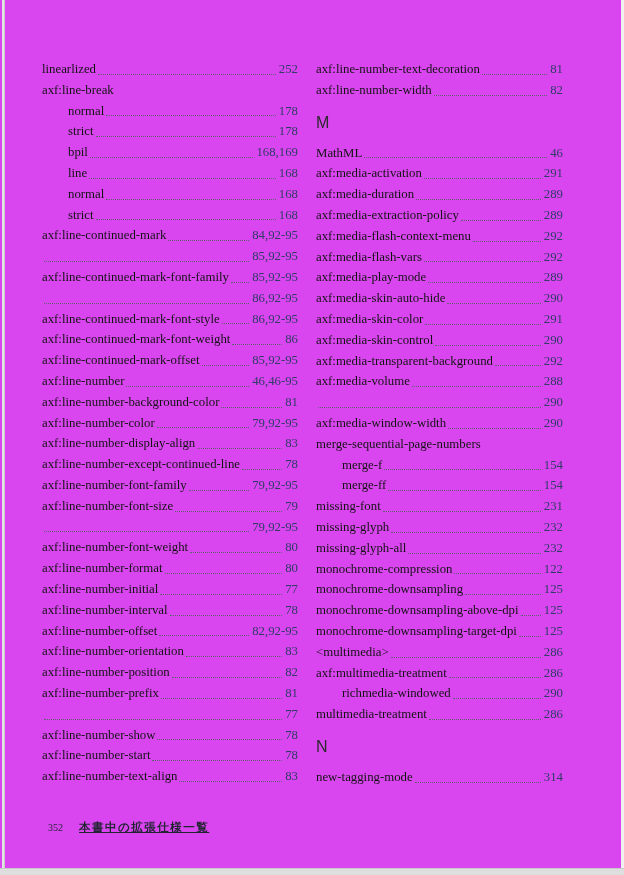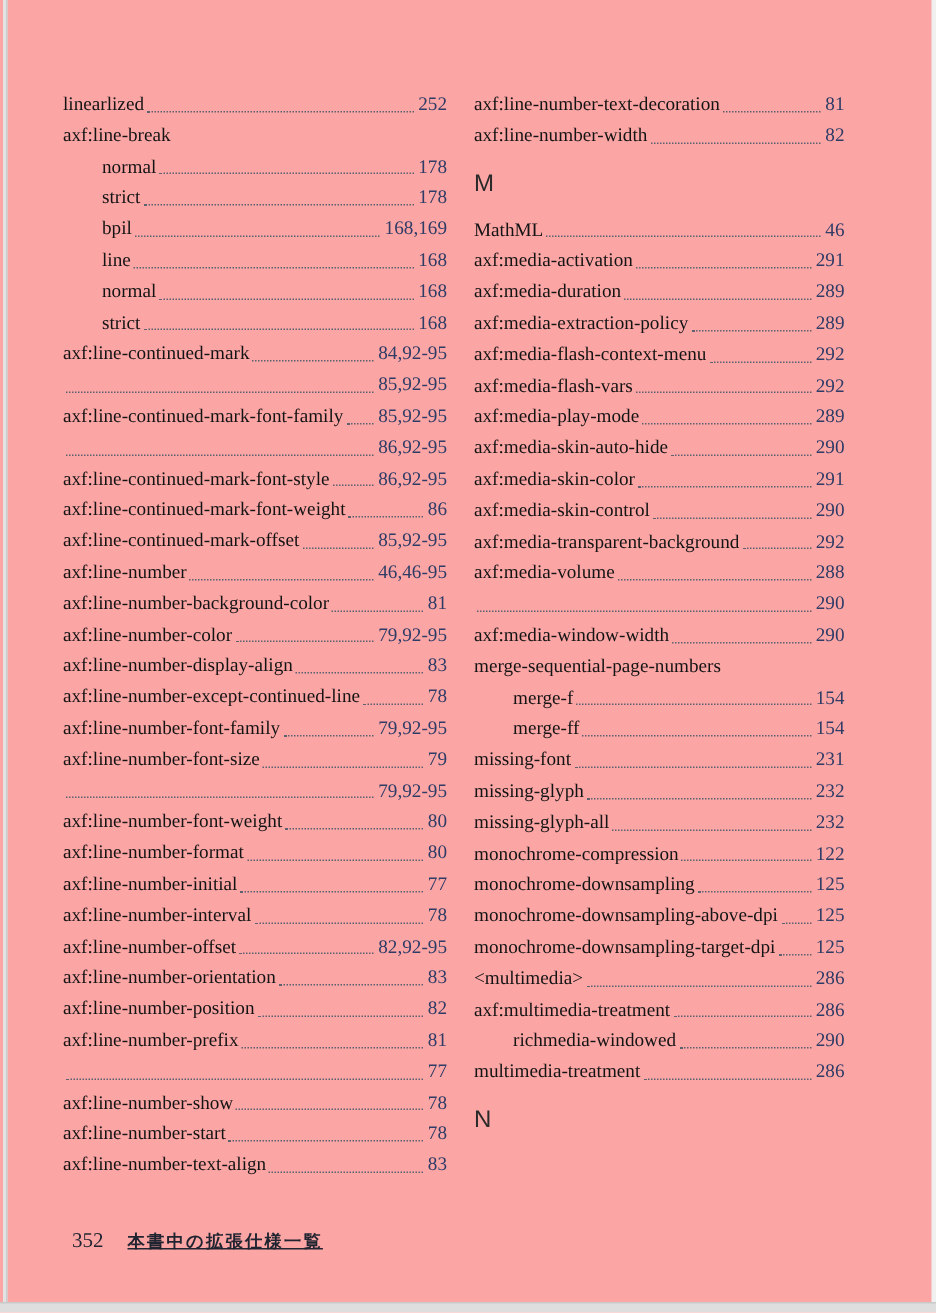--- a/index.html
+++ b/index.html
@@ -1,20 +1,20 @@
 <!DOCTYPE html>
 <html><head>
 <meta charset="utf-8">
 <style>
   * { margin:0; padding:0; box-sizing:border-box; }
   html,body { background:#ffffff; }
   body { font-family:"Liberation Serif", serif; }
   .page {
     position:relative; width:624px; height:875px;
-    background:#fca5a5; overflow:hidden;
+    background:#d946ef; overflow:hidden;
   }
   .edge-left {
     position:absolute; left:2px; top:0; width:3px; height:868px;
     background:#e3e3e3; border-right:1px solid #cccccc;
   }
   .edge-right {
     position:absolute; right:0; top:0; width:3px; height:868px;
     background:#f0f0f0;
   }
   .edge-bottom {
@@ -43,21 +43,21 @@
   }
   .section-heading {
     font-family:"Liberation Sans", sans-serif;
     font-size:16px; color:#2a2a2a; height:21px; line-height:21px;
     margin-top:11px; margin-bottom:10px;
   }
   .footer {
     position:absolute; left:48px; top:820px;
     display:flex; align-items:baseline;
   }
-  .footer-page { font-size:14px; color:#1f2430; }
+  .footer-page { font-size:10px; color:#1f2430; }
   .footer-title {
     font-size:11.5px; font-weight:600; color:#1f2430;
     margin-left:16px; letter-spacing:1.5px;text-decoration:underline;
   }
 </style>
 </head>
 <body>
 
 <div class="page">
   <div class="edge-left"></div>
@@ -377,20 +377,25 @@
         <span class="entry-label">richmedia-windowed</span>
         <span class="dot-leader"></span>
         <span class="entry-page">290</span>
       </div>
       <div class="index-entry indent-0">
         <span class="entry-label">multimedia-treatment</span>
         <span class="dot-leader"></span>
         <span class="entry-page">286</span>
       </div>
       <div class="section-heading">N</div>
+      <div class="index-entry indent-0">
+        <span class="entry-label">new-tagging-mode</span>
+        <span class="dot-leader"></span>
+        <span class="entry-page">314</span>
+      </div>
     </div>
 
   <div class="footer">
     <span class="footer-page">352</span>
     <span class="footer-title">本書中の拡張仕様一覧</span>
   </div>
 
   <div class="edge-bottom"></div>
 </div>
 

